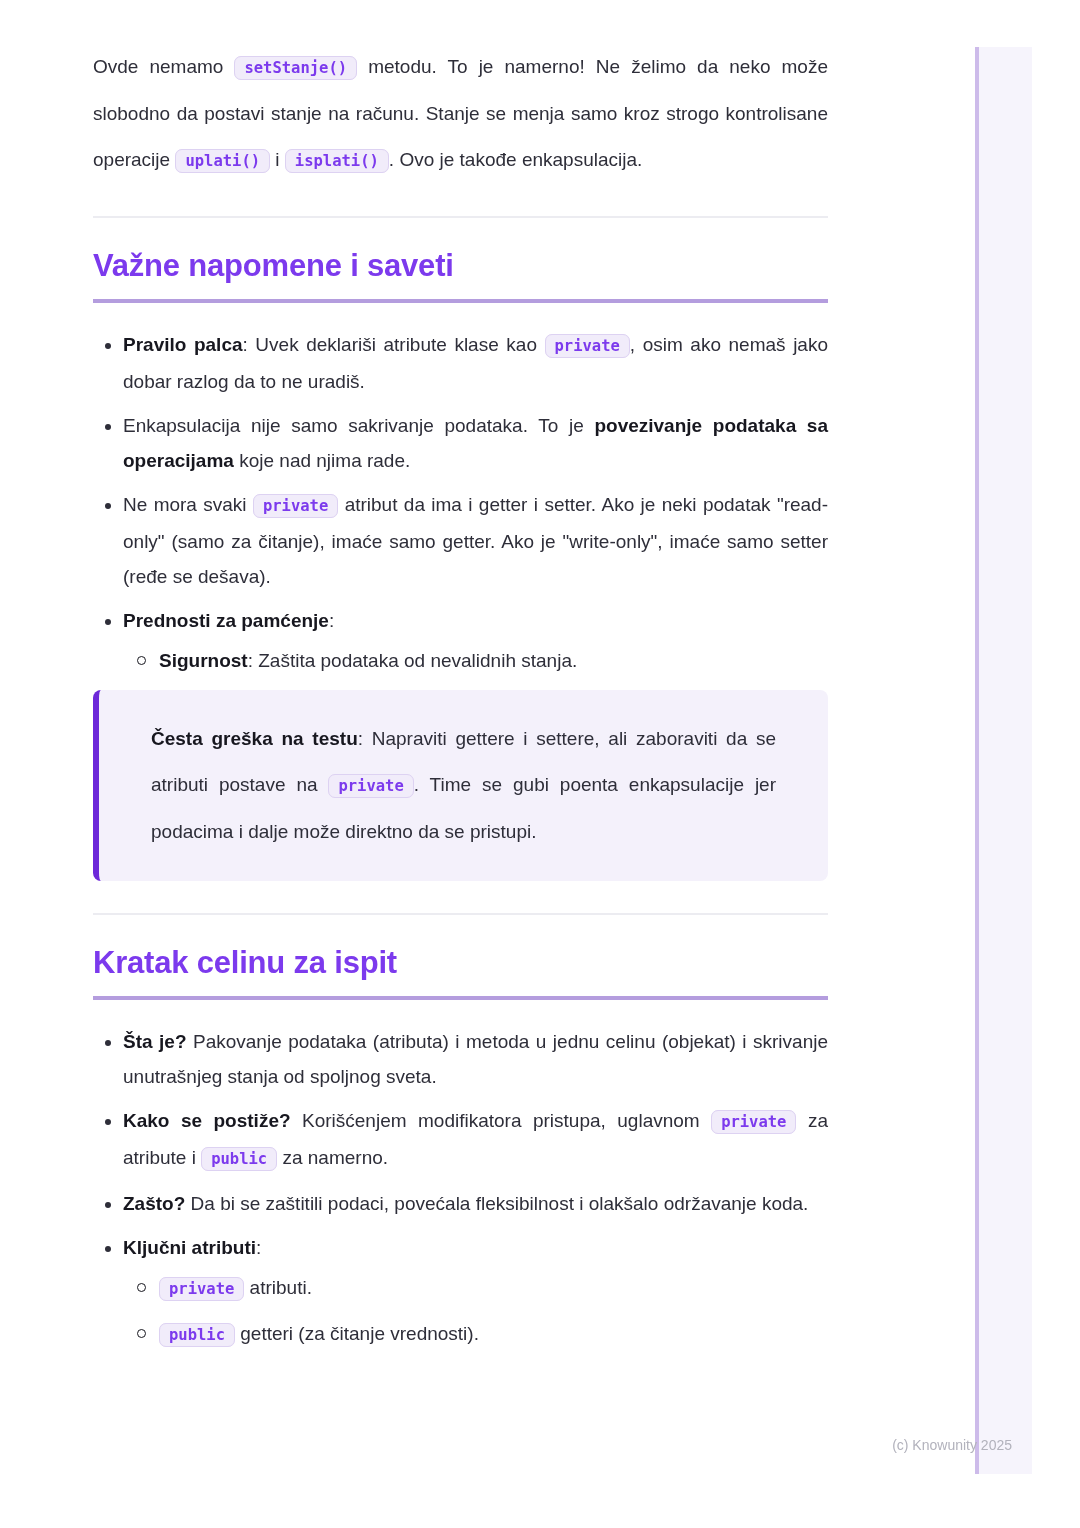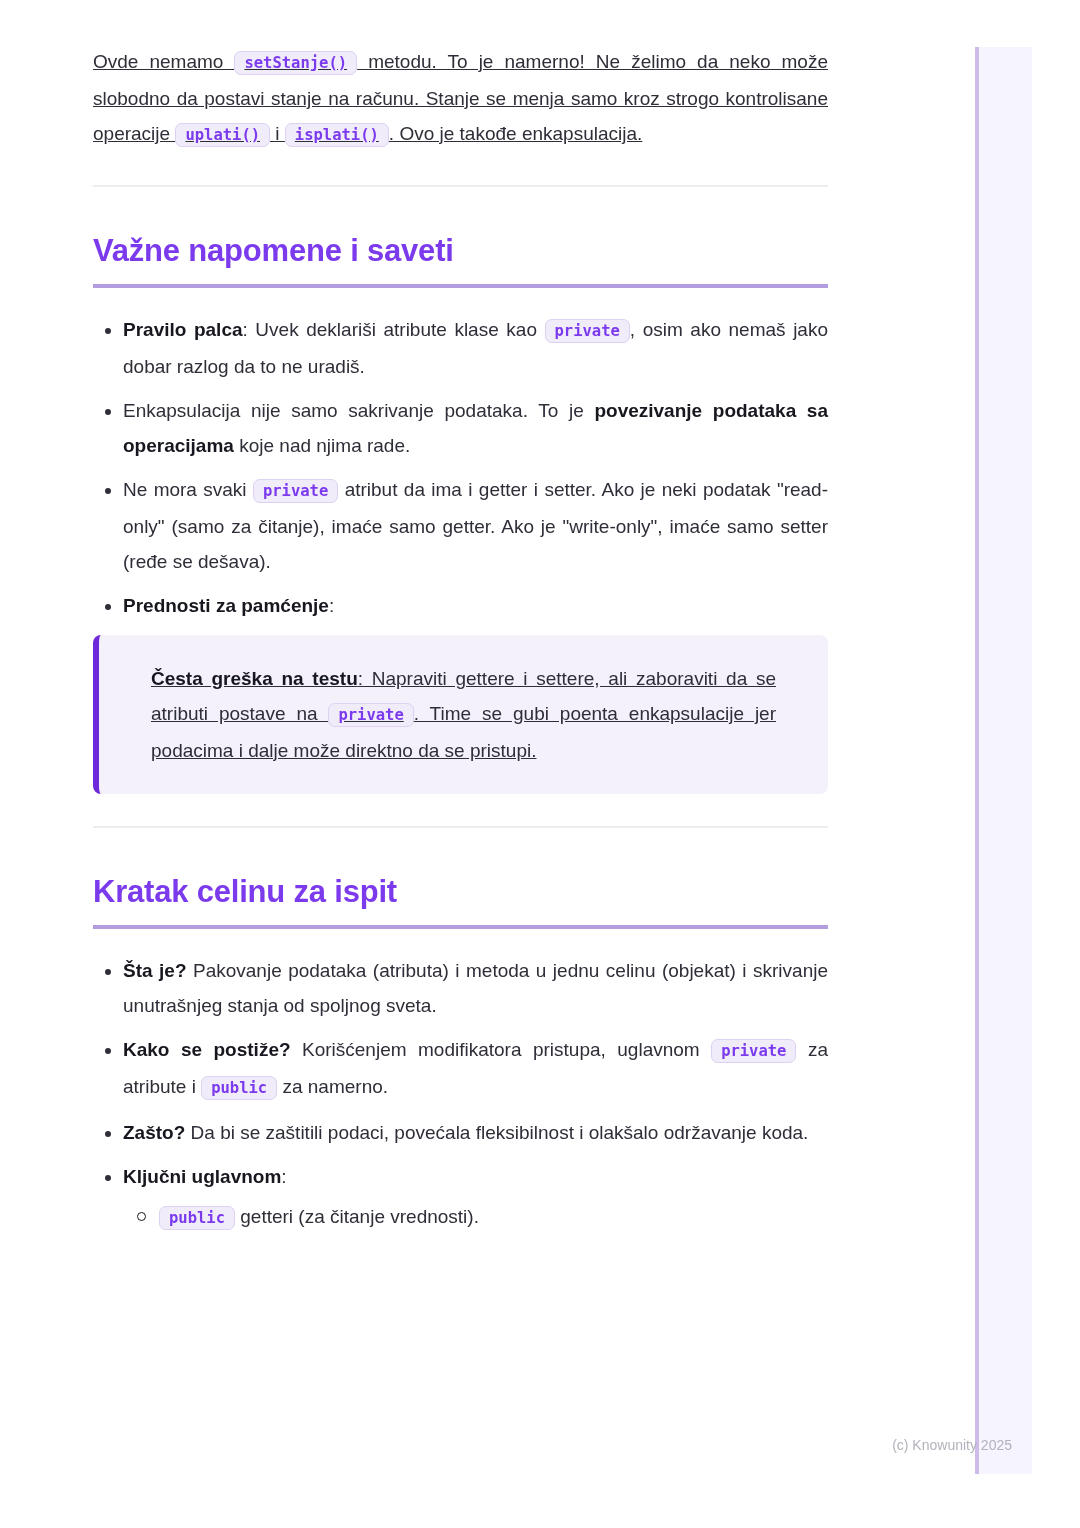--- a/index.html
+++ b/index.html
@@ -34,24 +34,23 @@
     border-left:4px solid var(--edge-line);
   }
   .content{
     position:absolute;
     left:93px; top:0;
     width:735px;
     padding-top:44px;
   }
   .para{
     font-size:19px;
-    line-height:35px;
+    line-height:46px;
     text-align:justify;
     color:var(--text);
-    text-decoration:underline;
   }
   .b{font-weight:700;color:var(--bold);}
   .badge{
     font-family:"DejaVu Sans Mono", monospace;
     font-weight:700;
     font-size:15.5px;
     color:var(--code-text);
     background:var(--code-bg);
     border:1px solid var(--code-border);
     border-radius:7px;
@@ -61,21 +60,21 @@
   .divider{
     border:none;
     border-top:2px solid var(--divider);
     margin-top:32px;
   }
   .heading{
     font-size:31px;
     font-weight:700;
     color:var(--accent);
     letter-spacing:-0.2px;
-    margin-top:46px;
+    margin-top:30px;
     padding-bottom:15px;
     border-bottom:4px solid var(--underline);
   }
   ul.list{
     margin-top:24px;
     list-style:disc outside;
     padding-left:30px;
   }
   ul.list > li{
     margin-bottom:9px;
@@ -131,36 +130,38 @@
 
   <hr class="divider">
 
   <section>
     <h1 class="heading">Važne napomene i saveti</h1>
     <ul class="list">
         <li><span class="b">Pravilo palca</span><span>: Uvek deklariši atribute klase kao </span><code class="badge">private</code><span>, osim ako nemaš jako dobar razlog da to ne uradiš.</span></li>
         <li><span>Enkapsulacija nije samo sakrivanje podataka. To je </span><span class="b">povezivanje podataka sa operacijama</span><span> koje nad njima rade.</span></li>
         <li><span>Ne mora svaki </span><code class="badge">private</code><span> atribut da ima i getter i setter. Ako je neki podatak "read-only" (samo za čitanje), imaće samo getter. Ako je "write-only", imaće samo setter (ređe se dešava).</span></li>
         <li><span class="b">Prednosti za pamćenje</span><span>:</span><ul class="sublist">
+            <li><span class="b">Sigurnost</span><span>: Zaštita podataka od nevalidnih stanja.</span></li>
           </ul></li>
       </ul>
     <aside class="callout">
       <p class="para"><span class="b">Česta greška na testu</span><span>: Napraviti gettere i settere, ali zaboraviti da se atributi postave na </span><code class="badge">private</code><span>. Time se gubi poenta enkapsulacije jer podacima i dalje može direktno da se pristupi.</span></p>
     </aside>
   </section>
 
   <hr class="divider">
 
   <section>
     <h1 class="heading">Kratak celinu za ispit</h1>
     <ul class="list">
         <li><span class="b">Šta je?</span><span> Pakovanje podataka (atributa) i metoda u jednu celinu (objekat) i skrivanje unutrašnjeg stanja od spoljnog sveta.</span></li>
         <li><span class="b">Kako se postiže?</span><span> Korišćenjem modifikatora pristupa, uglavnom </span><code class="badge">private</code><span> za atribute i </span><code class="badge">public</code><span> za namerno.</span></li>
         <li><span class="b">Zašto?</span><span> Da bi se zaštitili podaci, povećala fleksibilnost i olakšalo održavanje koda.</span></li>
-        <li><span class="b">Ključni uglavnom</span><span>:</span><ul class="sublist">
+        <li><span class="b">Ključni atributi</span><span>:</span><ul class="sublist">
+            <li><code class="badge">private</code><span> atributi.</span></li>
             <li><code class="badge">public</code><span> getteri (za čitanje vrednosti).</span></li>
           </ul></li>
       </ul>
   </section>
 
 </main>
 
 <div class="watermark">(c) Knowunity 2025</div>
 
 </body></html>

